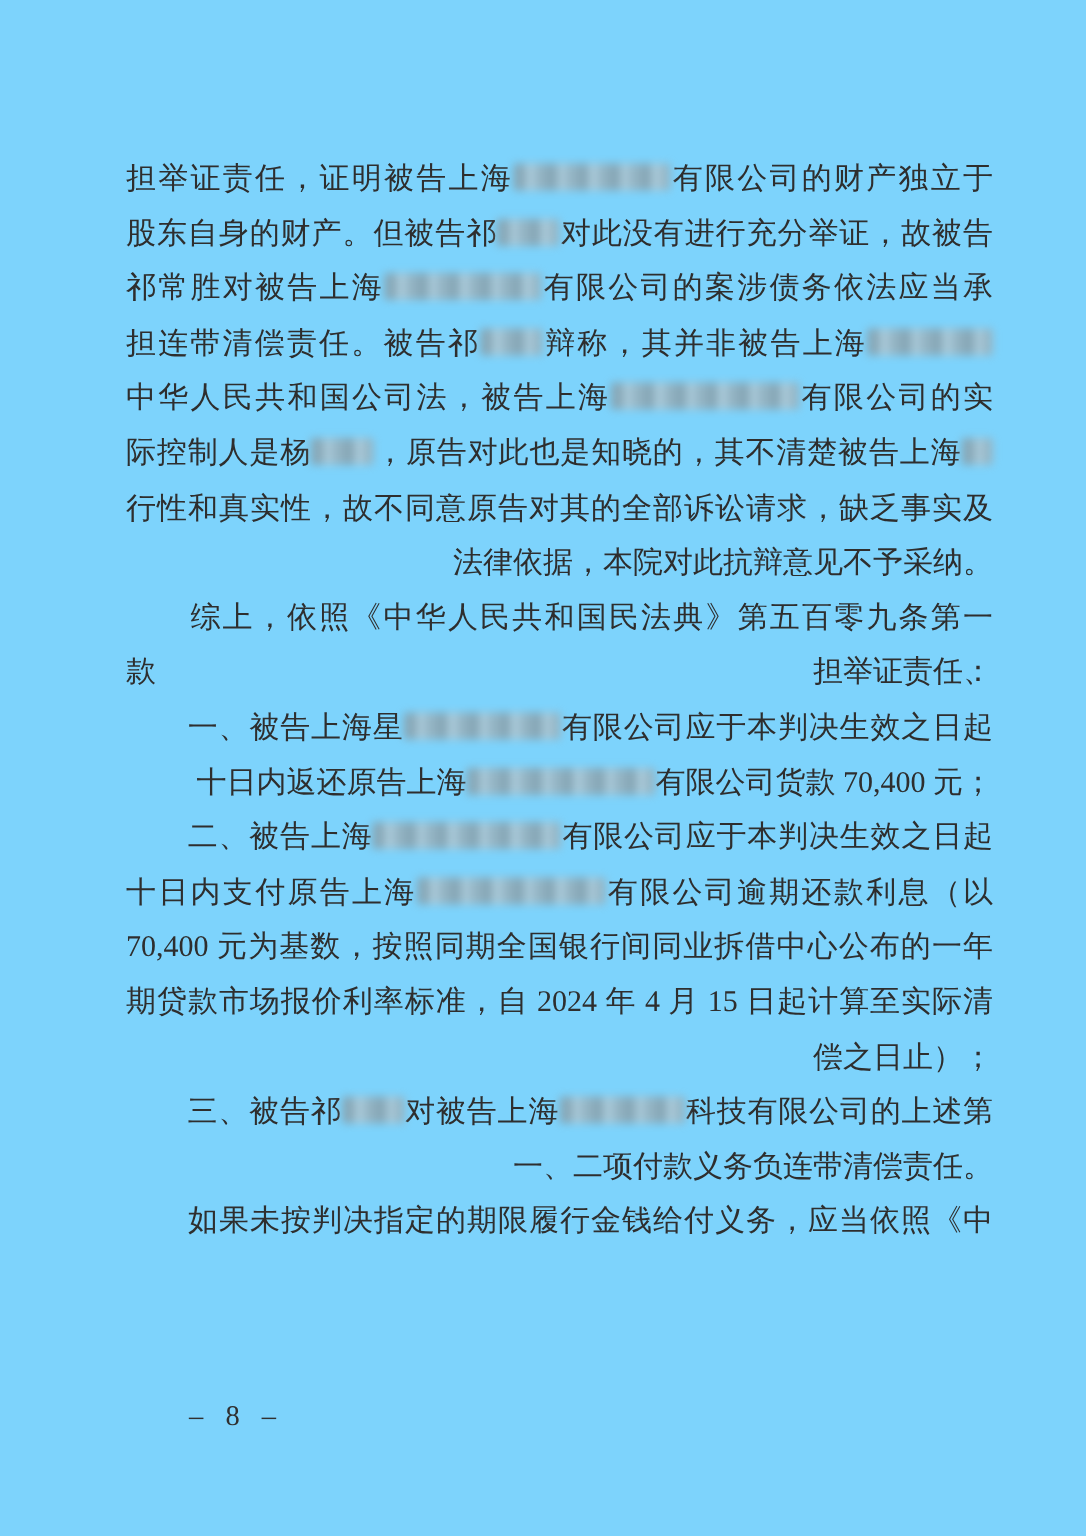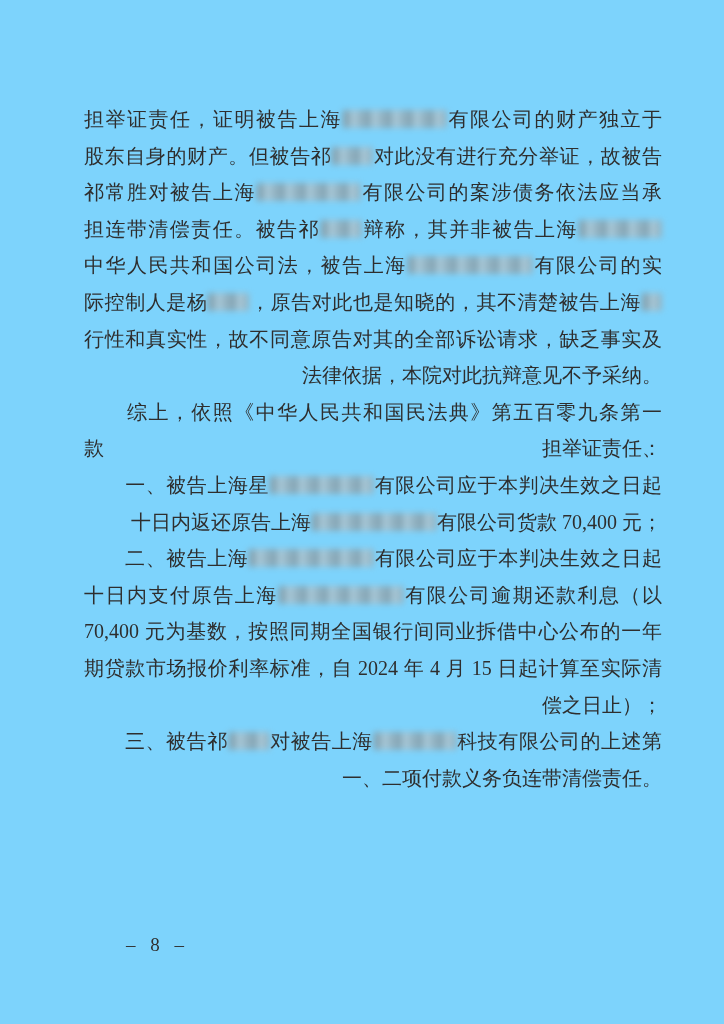--- a/index.html
+++ b/index.html
@@ -78,15 +78,16 @@
       <div class="line"><span>担举证责任：</span></div>
       <div class="line just"><span>　　一、被告上海星</span><span class="redact" style="width: 105px;"></span><span>有限公司应于本判决生效之日起</span></div>
       <div class="line"><span>十日内返还原告上海</span><span class="redact" style="width: 126px;"></span><span>有限公司货款 70,400 元；</span></div>
       <div class="line just"><span>　　二、被告上海</span><span class="redact" style="width: 126px;"></span><span>有限公司应于本判决生效之日起</span></div>
       <div class="line just"><span>十日内支付原告上海</span><span class="redact" style="width: 126px;"></span><span>有限公司逾期还款利息（以</span></div>
       <div class="line just"><span>70,400 元为基数，按照同期全国银行间同业拆借中心公布的一年</span></div>
       <div class="line just"><span>期贷款市场报价利率标准，自 2024 年 4 月 15 日起计算至实际清</span></div>
       <div class="line"><span>偿之日止）；</span></div>
       <div class="line just"><span>　　三、被告祁</span><span class="redact" style="width: 42px;"></span><span>对被告上海</span><span class="redact" style="width: 84px;"></span><span>科技有限公司的上述第</span></div>
       <div class="line"><span>一、二项付款义务负连带清偿责任。</span></div>
+      <div class="line just"><span>　　如果未按判决指定的期限履行金钱给付义务，应当依照《中</span></div>
     </div>
   <div class="footer">– 8 –</div>
 </div>
 
 </body></html>

